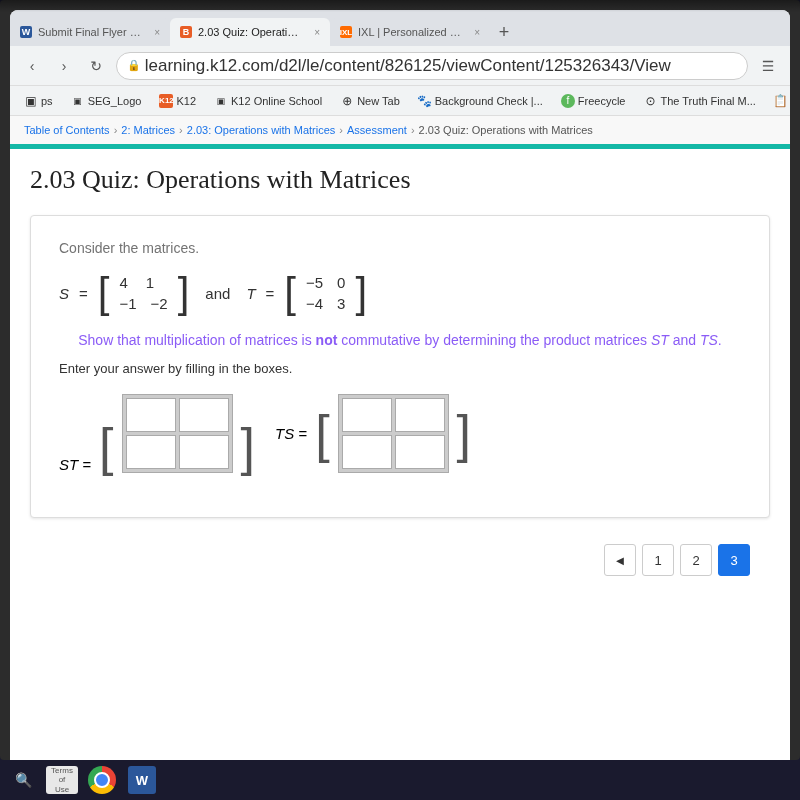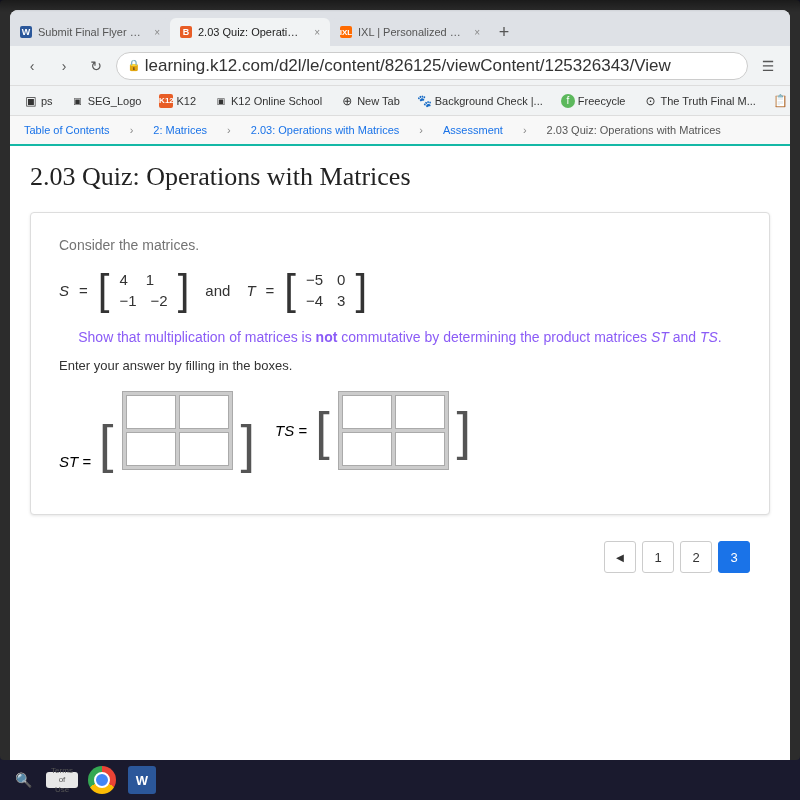--- a/index.html
+++ b/index.html
@@ -178,25 +178,25 @@
       overflow-y: auto;
       overflow-x: hidden;
     }
 
     
     .breadcrumb {
       padding: 8px 14px;
       font-size: 11px;
       color: #555;
       background: #f8f8f8;
-      border-bottom: 2px solid #14b8a6;
+      border-bottom: 5px solid #14b8a6;
       display: flex;
       flex-wrap: wrap;
       align-items: center;
-      gap: 20px;
+      gap: 4px;
     }
 
     .breadcrumb a {
       color: #1a73e8;
       text-decoration: none;
       cursor: pointer;
     }
     .breadcrumb .sep { color: #888; }
 
     
@@ -358,21 +358,21 @@
       justify-content: center;
       border-radius: 3px;
     }
 
     .taskbar-terms {
       background: #e8e8e8;
       color: #555;
       font-size: 8px;
       text-align: center;
       width: 32px;
-      height: 16px;
+      height: 28px;
       display: flex;
       align-items: center;
       justify-content: center;
       border-radius: 3px;
       line-height: 1.2;
       padding: 2px;
     }
 
     
     .photo-overlay {

